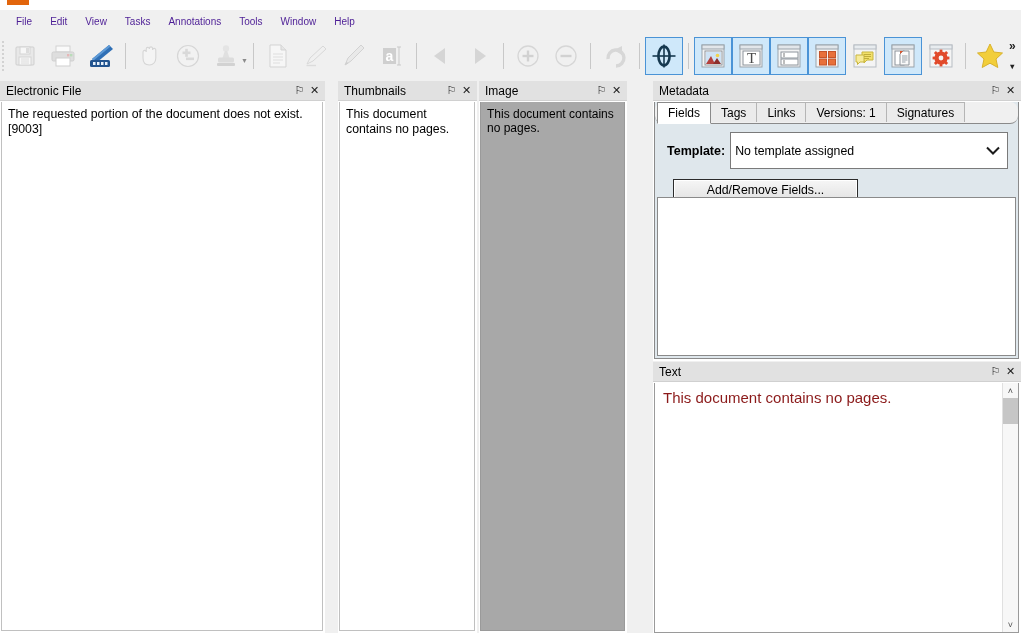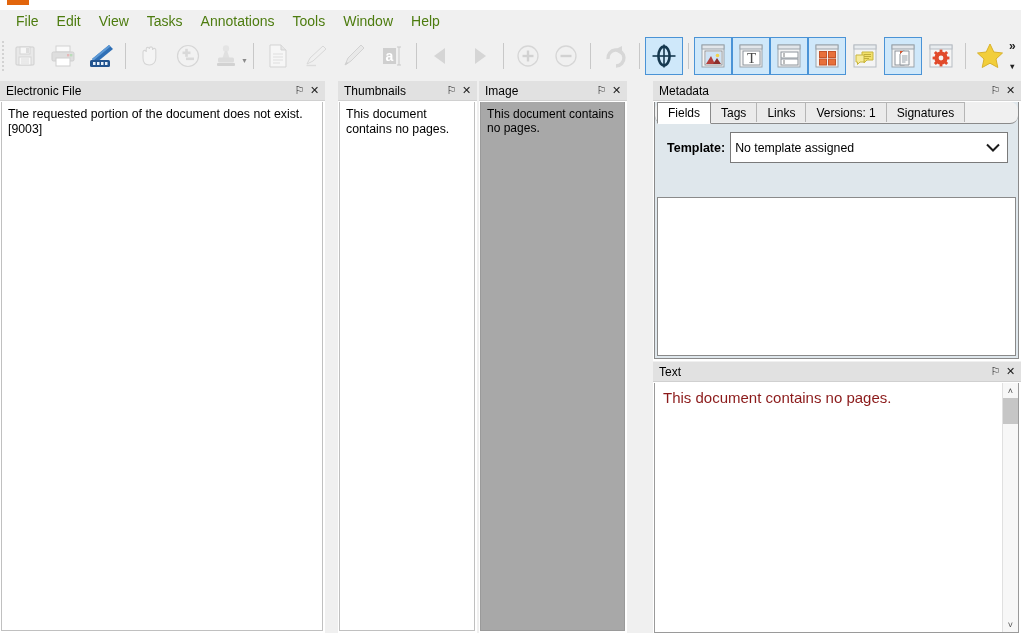--- a/index.html
+++ b/index.html
@@ -17,21 +17,21 @@
   
   .titlestrip { position:absolute; left:0; top:0; width:1021px; height:10px; background:#ffffff; }
   .title-orange { position:absolute; left:7px; top:0px; width:22px; height:5px; background:#e2650c; }
 
   
   .menubar {
     position:absolute; left:0; top:10px; width:1021px; height:23px;
     background:#f0f0f0; display:flex; align-items:center; padding-left:7px;
   }
   .menu-item {
-    font-size:14px; color:#4d7c0f; padding:3px 9px; cursor:default; white-space:nowrap;
+    font-size:10px; color:#4c1d95; padding:3px 9px; cursor:default; white-space:nowrap;
     line-height:15px;
   }
 
   
   .toolbar {
     position:absolute; left:0; top:33px; width:1021px; height:46px;
     background:#f0f0f0; display:flex; align-items:center; padding-left:2px;
   }
   .grip { width:8px; height:34px; display:flex; flex-direction:column;
           justify-content:center; align-items:center; gap:2px; margin-right:2px;}
@@ -97,21 +97,21 @@
     height:20px; padding:0 10px; display:flex; align-items:center;
     font-size:12px; color:#000; background:#ebebeb;
     border:1px solid #b5b5b5; border-bottom:none; margin-right:-1px;
   }
   .tab.active { background:#ffffff; height:22px; border-color:#8a8a8a;
                 border-bottom:1px solid #ffffff; position:relative; z-index:2; }
 
   .tmpl-row { display:flex; align-items:center; padding:8px 10px 6px 12px;text-align:right; }
   .tmpl-lbl { font-weight:bold; font-size:12.5px; margin-right:5px; white-space:nowrap; }
   .tmpl-select {
-    flex:1 1 auto; height:31px; background:#ffffff; border:1px solid #7a7a7a;
+    flex:1 1 auto; height:37px; background:#ffffff; border:1px solid #7a7a7a;
     display:flex; align-items:center; padding:0 4px; font-size:12.3px; color:#000;
     position:relative;
   }
   .tmpl-select .arrow { margin-left:auto; font-size:12px; color:#1b1b1b; padding-right:3px;
                         font-weight:bold; }
   .btn-row { padding:4px 0 7px 18px; }
   .btn {
     display:inline-flex; align-items:center; justify-content:center;
     height:22px; min-width:185px; padding:0 12px;
     background:linear-gradient(#f6f6f6,#e3e3e3);
@@ -532,20 +532,23 @@
         <div class="tmpl-select">
           <span>No template assigned</span>
           <span class="arrow">
             <svg width="14" height="9" viewBox="0 0 14 9">
               <polyline points="1,1.5 7,7.5 13,1.5" fill="none" stroke="#1b1b1b" stroke-width="2"></polyline>
             </svg>
           </span>
         </div>
       </div>
 
+      <div class="btn-row">
+        <div class="btn">Add/Remove Fields...</div>
+      </div>
 
       <div class="fieldlist"></div>
     </div>
   </div>
 
   <div class="panel" id="pnl-text">
     <div class="panel-hdr">
       <span class="ttl">Text</span>
       <span class="hdr-ico">⚐</span>
       <span class="hdr-ico">✕</span>

